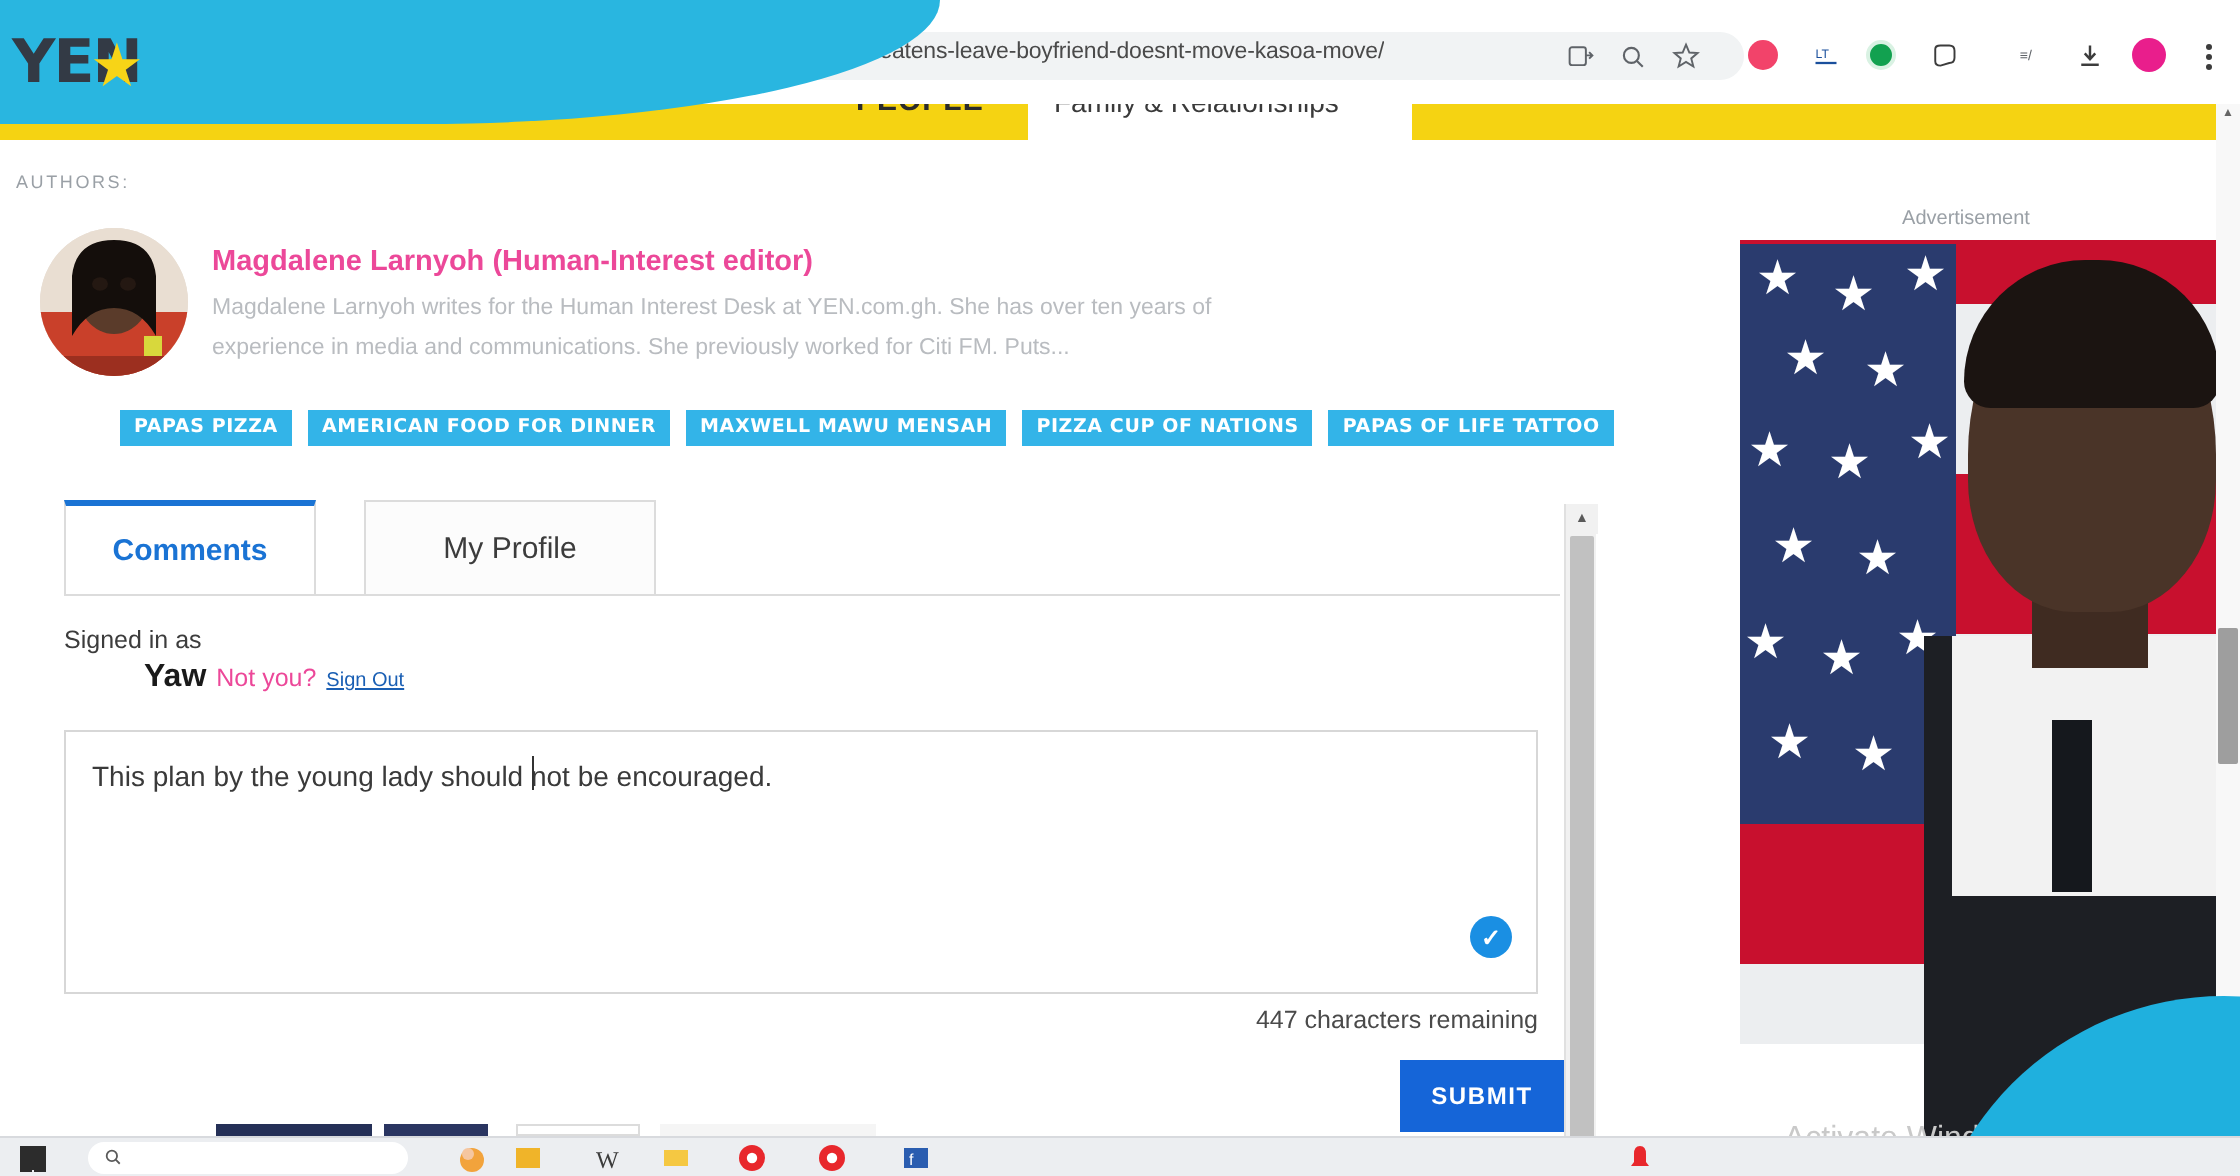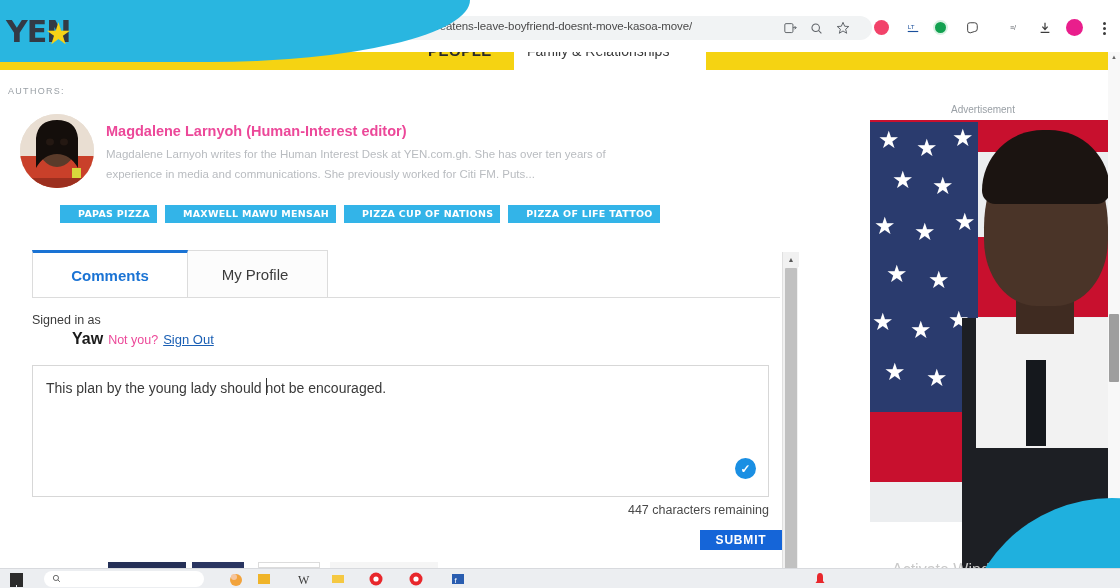--- a/index.html
+++ b/index.html
@@ -127,21 +127,21 @@
   }
   #hot-tags {
     position: absolute; left: 60px; top: 205px;
     display: flex; gap: 8px;
   }
   .hot-tag {
     background: #33b4e8;
     color: #ffffff;
     font-size: 9.5px; font-weight: bold;
     letter-spacing: 0.3px;
-    padding: 3px 7px 4px 18px;
+    padding: 3px 7px 4px 7px;
     white-space: nowrap;
     font-family: "DejaVu Sans", sans-serif;
   }
 
   
   #comments-widget {
     position: absolute; left: 20px; top: 250px;
     width: 760px; height: 338px;
     background: #ffffff;
   }
@@ -152,21 +152,21 @@
   }
   .tab {
     position: absolute; top: 0;
     height: 47px;
     display: flex; align-items: center; justify-content: center;
     font-size: 15px;
     background: #ffffff;
     cursor: pointer;
   }
   .tab.active {
-    left: 0; width: 156px;
+    left: 0; width: 126px;
     border-top: 3px solid #1a73d4;
     border-left: 1px solid #dcdcdc;
     border-right: 1px solid #dcdcdc;
     color: #1a73d4;
     font-weight: bold;
     z-index: 3;
     background: #ffffff;
   }
   .tab.inactive {
     left: 150px; width: 146px;
@@ -184,21 +184,21 @@
     position: absolute; left: 12px; top: 80px;
     display: flex; align-items: baseline; gap: 5px; margin-left: 40px;
   }
   #signed-in-user {
     font-size: 16px; font-weight: bold; color: #1a1a1a;
   }
   #not-you-text {
     font-size: 12.5px; color: #ec4899;
   }
   #sign-out-link {
-    font-size: 13px; color: #1a5fb4;
+    font-size: 10px; color: #1a5fb4;
     text-decoration: underline; cursor: pointer;
   }
   #comment-box {
     position: absolute; left: 12px; top: 115px;
     width: 737px; height: 132px;
     border: 1px solid #d7d7d7;
     background: #ffffff;
   }
   #comment-text {
     position: absolute; left: 13px; top: 13px;
@@ -217,21 +217,21 @@
     background: #1a8fe3;
     display: flex; align-items: center; justify-content: center;
     color: #ffffff; font-size: 12px; font-weight: bold;
   }
   #char-remaining {
     position: absolute; right: 11px; top: 253px;
     font-size: 12.5px; color: #4a4a4a;
   }
   #submit-button {
     position: absolute; left: 680px; top: 280px;
-    width: 82px; height: 20px;
+    width: 82px; height: 36px;
     background: #1565d8;
     color: #ffffff;
     border: none;
     font-size: 12px; font-weight: bold;
     letter-spacing: 0.8px;
     cursor: pointer;
     font-family: "Liberation Sans", sans-serif;
   }
 
   
@@ -486,23 +486,24 @@
       <rect x="52" y="54" width="9" height="11" fill="#d8d83c"></rect>
       <rect x="0" y="64" width="74" height="10" fill="#9c2f1f"></rect>
     </svg>
   </div>
   <div id="author-name">Magdalene Larnyoh (Human-Interest editor)</div>
   <div id="author-bio">Magdalene Larnyoh writes for the Human Interest Desk at YEN.com.gh. She has over ten years of experience in media and communications. She previously worked for Citi FM. Puts...</div>
 
   <div id="hot-label">HOT:</div>
   <div id="hot-tags">
     <span class="hot-tag">PAPAS PIZZA</span>
+    <span class="hot-tag">AMERICAN FOOD FOR DINNER</span>
     <span class="hot-tag">MAXWELL MAWU MENSAH</span>
     <span class="hot-tag">PIZZA CUP OF NATIONS</span>
-    <span class="hot-tag">PIZZA OF LIFE TATTOO</span>
+    <span class="hot-tag">PAPAS OF LIFE TATTOO</span>
   </div>
 
   <div id="comments-widget">
     <div id="tab-strip">
       <div class="tab active">Comments</div>
       <div class="tab inactive">My Profile</div>
     </div>
 
     <div id="signed-in-line1">Signed in as</div>
     <div id="signed-in-row">

